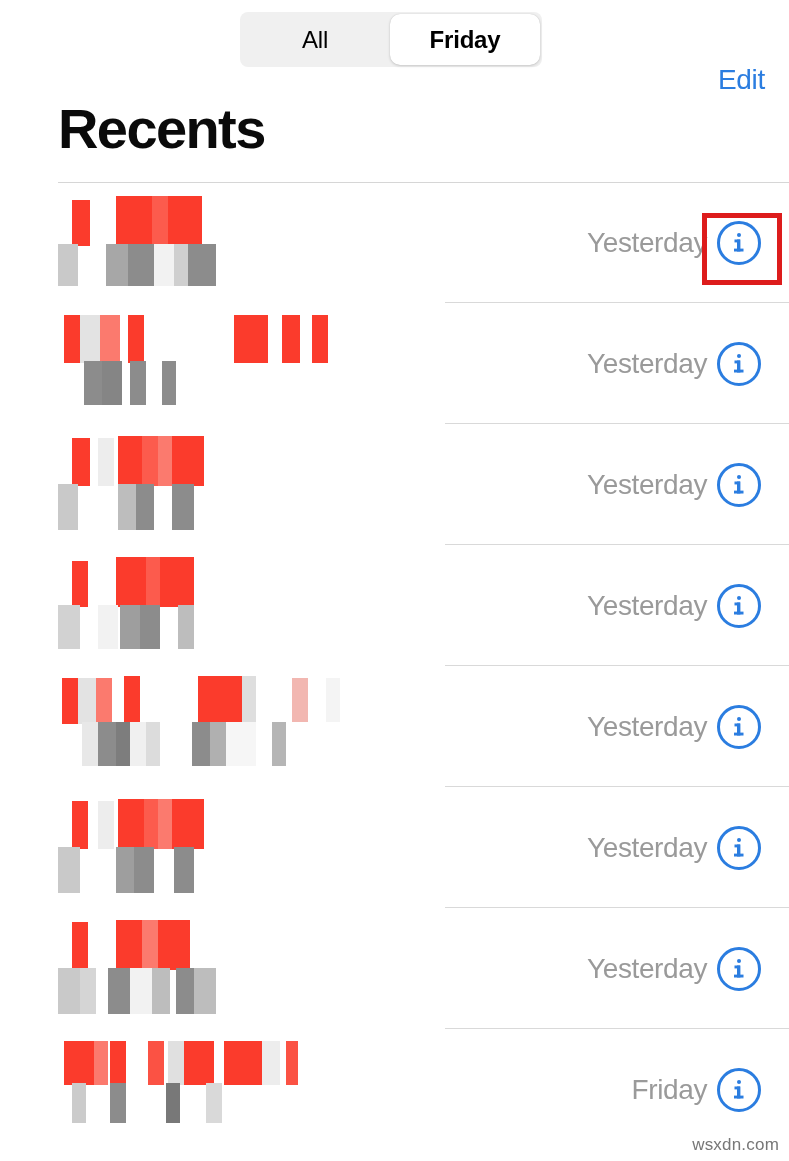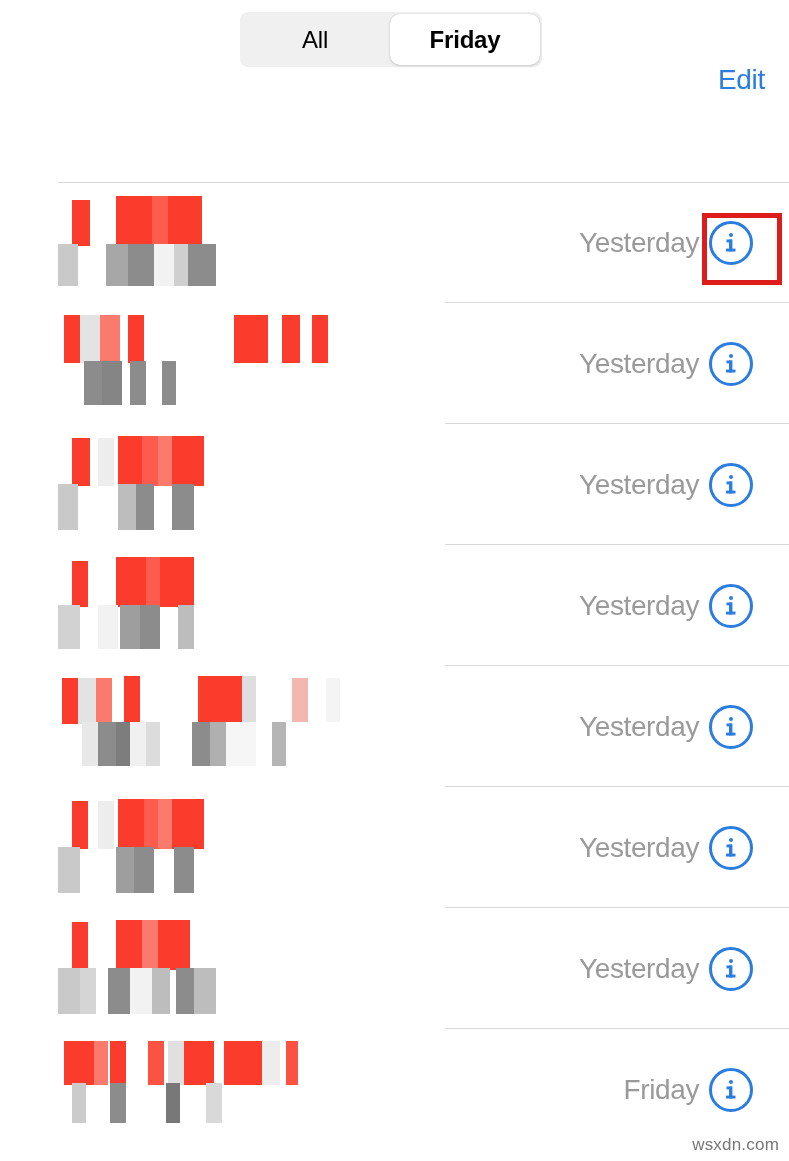--- a/index.html
+++ b/index.html
@@ -80,21 +80,21 @@
   .redaction {
     position: absolute; left: 58px; top: 0;
     height: 121px; width: 380px;
   }
   .blk { position: absolute; }
 
   .right-side {
     position: absolute; right: 0; top: 0;
     height: 121px;
     display: flex; align-items: center; justify-content: flex-end;
-    padding-right: 18px;
+    padding-right: 10px;
   }
   .when {
     font-size: 28px;
     color: #9a9a9a;
     letter-spacing: -0.4px;
     margin-right: 10px;
   }
   .info-btn {
     width: 44px; height: 44px;
     border-radius: 50%;
@@ -134,20 +134,21 @@
         <span>All</span>
       </div>
       <div class="seg selected">
         <span>Friday</span>
       </div>
     </div>
 
     <button class="edit-btn">Edit</button>
   </div>
 
+  <div class="page-title">Recents</div>
 
   <div class="divider-top"></div>
 
   <div class="list" id="call-list">
       <div class="call-row">
         <div class="redaction">
           <div class="blk" style="left: 14px; top: 18px; width: 18px; height: 46px; background: rgb(251, 59, 44);"></div>
           <div class="blk" style="left: 58px; top: 14px; width: 36px; height: 50px; background: rgb(251, 59, 44);"></div>
           <div class="blk" style="left: 94px; top: 14px; width: 16px; height: 50px; background: rgb(252, 91, 77);"></div>
           <div class="blk" style="left: 110px; top: 14px; width: 34px; height: 50px; background: rgb(251, 59, 44);"></div>

